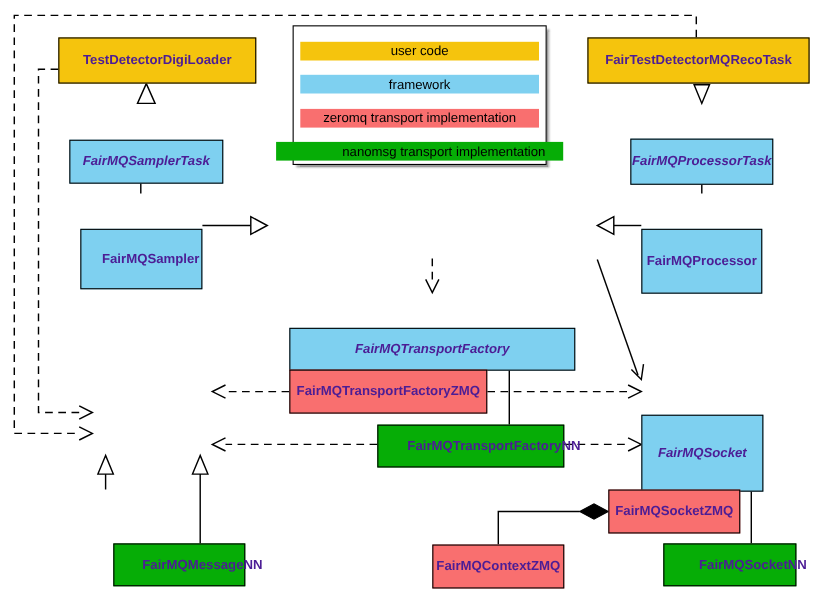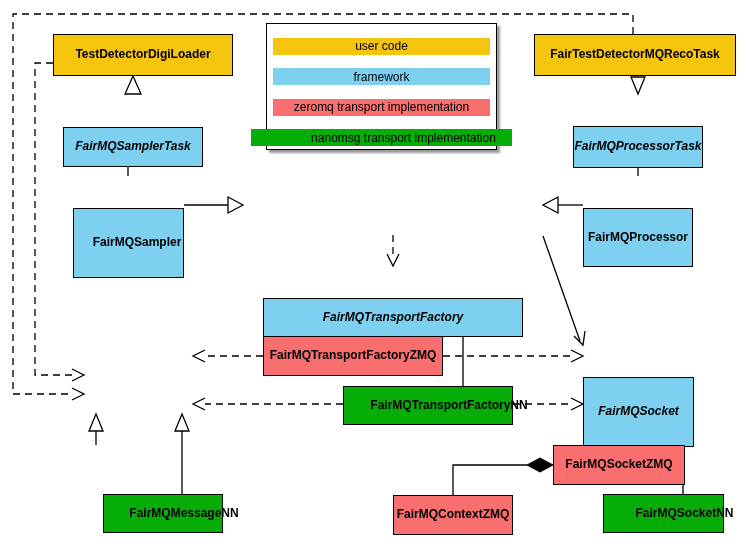--- a/index.html
+++ b/index.html
@@ -5,21 +5,21 @@
   html,body{margin:0;padding:0;background:#fff;}
   #canvas{
     position:relative;width:748px;height:549px;background:#ffffff;
     font-family:"Liberation Sans","DejaVu Sans",sans-serif;overflow:hidden;
   }
   #connectors{position:absolute;left:0;top:0;width:748px;height:549px;z-index:1;}
   .node{
     position:absolute;z-index:2;box-sizing:border-box;
     display:flex;align-items:center;justify-content:center;
     border:1.4px solid #000;
-    font-weight:bold;font-size:12px;color:#000000;text-align:center;
+    font-weight:bold;font-size:12px;color:#4c1d95;text-align:center;
     white-space:nowrap;line-height:1.15;padding:0 2px;
   }
   .abstract{font-style:italic;}
   .user{background:#F5C40D;}
   .framework{background:#7ED0F0;margin-top:32px;}
   .zmq{background:#F96F6F;}
   .nn{background:#06AD06;padding-left:44px;}
   .legend{
     position:absolute;z-index:2;left:266px;top:23px;width:231px;height:127px;
     box-sizing:border-box;background:#fff;border:1.4px solid #000;
@@ -97,24 +97,24 @@
     <div class="legend-row user">user code</div>
     <div class="legend-row framework">framework</div>
     <div class="legend-row zmq">zeromq transport implementation</div>
     <div class="legend-row nn">nanomsg transport implementation</div>
   </div>
 
   <div class="node user" style="left:53px;top:34px;width:180px;height:42px;">TestDetectorDigiLoader</div>
   <div class="node user" style="left:534px;top:34px;width:202px;height:42px;">FairTestDetectorMQRecoTask</div>
   <div class="node framework abstract" style="left:63px;top:95px;width:140px;height:40px;">FairMQSamplerTask</div>
   <div class="node framework abstract" style="left:573px;top:94px;width:130px;height:42px;">FairMQProcessorTask</div>
-  <div class="node framework" style="left:73px;top:176px;width:111px;height:70px;padding-left:19px;">FairMQSampler</div>
+  <div class="node framework" style="left:73px;top:176px;width:111px;height:55px;padding-left:19px;">FairMQSampler</div>
   <div class="node framework" style="left:583px;top:176px;width:110px;height:59px;">FairMQProcessor</div>
   <div class="node framework abstract" style="left:263px;top:266px;width:260px;height:39px;">FairMQTransportFactory</div>
   <div class="node zmq" style="left:263px;top:336px;width:180px;height:40px;">FairMQTransportFactoryZMQ</div>
   <div class="node nn" style="left:343px;top:386px;width:170px;height:39px;">FairMQTransportFactoryNN</div>
   <div class="node framework abstract" style="left:583px;top:345px;width:111px;height:70px;">FairMQSocket</div>
   <div class="node nn" style="left:103px;top:494px;width:120px;height:39px;">FairMQMessageNN</div>
-  <div class="node zmq" style="left:553px;top:445px;width:132px;height:40px;">FairMQSocketZMQ</div>
+  <div class="node zmq" style="left:553px;top:445px;width:120px;height:40px;">FairMQSocketZMQ</div>
   <div class="node nn" style="left:603px;top:494px;width:121px;height:39px;">FairMQSocketNN</div>
   <div class="node zmq" style="left:393px;top:495px;width:120px;height:40px;">FairMQContextZMQ</div>
 
 </div>
 
 </body></html>

